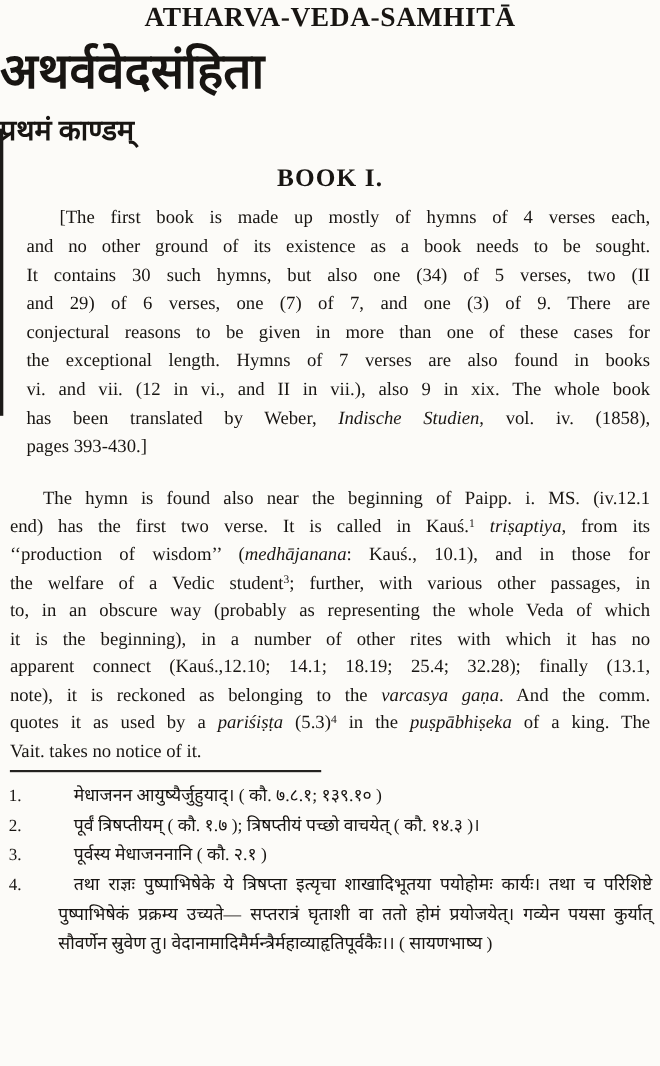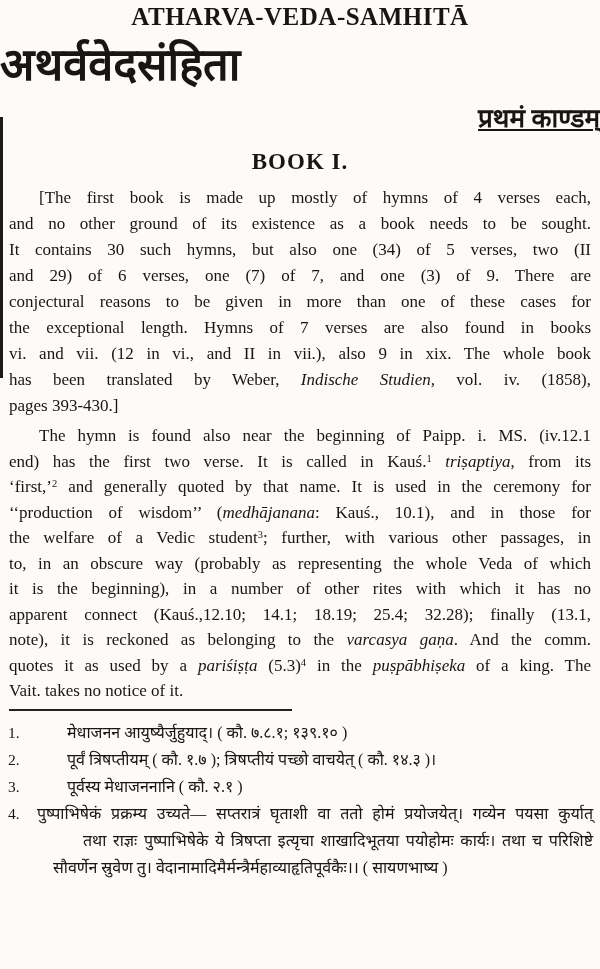--- a/index.html
+++ b/index.html
@@ -37,41 +37,40 @@
     letter-spacing: 0.5px;
   }
   .title-dev {
     margin-top: 5px;
     font-size: 45px;
     line-height: 56px;
     font-weight: 700;
   }
   .kanda {
     margin-top: 9px;
-    text-align: right;
+    text-align: left;
     font-size: 26px;
     line-height: 33px;
     font-weight: 700;
-    text-decoration: underline;
   }
   .book-heading {
     margin: 12px 0 0 0;
     text-align: center;
     font-size: 23px;
     line-height: 30px;
     font-weight: bold;
     letter-spacing: 1px;
   }
   .para {
     padding: 0 9px 0 9px;
     font-size: 17px;
   }
-  .para.intro { margin-top: 8px; }
+  .para.intro { margin-top: 8px; margin-left: 15px; }
   .para.intro .tline { line-height: 26px; }
-  .para.hymn { margin-top: 4px; }
+  .para.hymn { margin-top: 21px; }
   .para.hymn .tline { line-height: 25.5px; }
   .tline {
     text-align: justify;
     text-align-last: justify;
     white-space: normal;
   }
   .tline.first { text-indent: 30px; }
   .tline.last { text-align-last: left; }
   i { font-style: italic; }
   sup {
@@ -133,21 +132,20 @@
       <div class="tline"><span>the exceptional length.  Hymns of 7 verses are also found in books</span></div>
       <div class="tline"><span>vi. and vii. (12 in vi., and II in vii.), also 9 in xix. The whole book</span></div>
       <div class="tline"><span>has been translated by Weber, </span><i>Indische Studien,</i><span> vol. iv. (1858),</span></div>
       <div class="tline last"><span>pages 393-430.]</span></div>
     </div>
 
 
   <div class="para hymn">
       <div class="tline first"><span>The hymn is found also near the beginning of Paipp. i. MS. (iv.12.1</span></div>
       <div class="tline"><span>end) has the first two verse. It is called in Kauś.</span><sup>1</sup><span> </span><i>triṣaptiya</i><span>, from its</span></div>
-      <div class="tline"><span>‘first,’</span><sup>2</sup><span> and generally quoted by that name. It is used in the ceremony for</span></div>
       <div class="tline"><span>‘‘production of wisdom’’ (</span><i>medhājanana</i><span>: Kauś., 10.1), and in those for</span></div>
       <div class="tline"><span>the welfare of a Vedic student</span><sup>3</sup><span>; further, with various other passages, in</span></div>
       <div class="tline"><span>to, in an obscure way (probably as representing the whole Veda of which</span></div>
       <div class="tline"><span>it is the beginning), in a number of other rites with which it has no</span></div>
       <div class="tline"><span>apparent connect (Kauś.,12.10; 14.1; 18.19; 25.4; 32.28); finally (13.1,</span></div>
       <div class="tline"><span>note), it is reckoned as belonging to the </span><i>varcasya gaṇa</i><span>. And the comm.</span></div>
       <div class="tline"><span>quotes it as used by a </span><i>pariśiṣṭa</i><span> (5.3)</span><sup>4</sup><span> in the </span><i>puṣpābhiṣeka</i><span> of a king. The</span></div>
       <div class="tline last"><span>Vait. takes no notice of it.</span></div>
     </div>
 
@@ -168,20 +166,20 @@
     </div>
     <div class="fn">
       <span class="fn-num">3.</span>
       <div class="fn-text">
           <div class="tline first last"><span>पूर्वस्य मेधाजननानि ( कौ. २.१ )</span></div>
         </div>
     </div>
     <div class="fn">
       <span class="fn-num">4.</span>
       <div class="fn-text">
+          <div class="tline first"><span>तथा राज्ञः पुष्पाभिषेके ये त्रिषप्ता इत्यृचा शाखादिभूतया पयोहोमः कार्यः। तथा च परिशिष्टे</span></div>
           <div class="tline"><span>पुष्पाभिषेकं प्रक्रम्य उच्यते— सप्तरात्रं घृताशी वा ततो होमं प्रयोजयेत्। गव्येन पयसा कुर्यात्</span></div>
-          <div class="tline first"><span>तथा राज्ञः पुष्पाभिषेके ये त्रिषप्ता इत्यृचा शाखादिभूतया पयोहोमः कार्यः। तथा च परिशिष्टे</span></div>
           <div class="tline last"><span>सौवर्णेन स्रुवेण तु। वेदानामादिमैर्मन्त्रैर्महाव्याहृतिपूर्वकैः।। ( सायणभाष्य )</span></div>
         </div>
     </div>
   </div>
 
 </div>
 
 </body></html>

